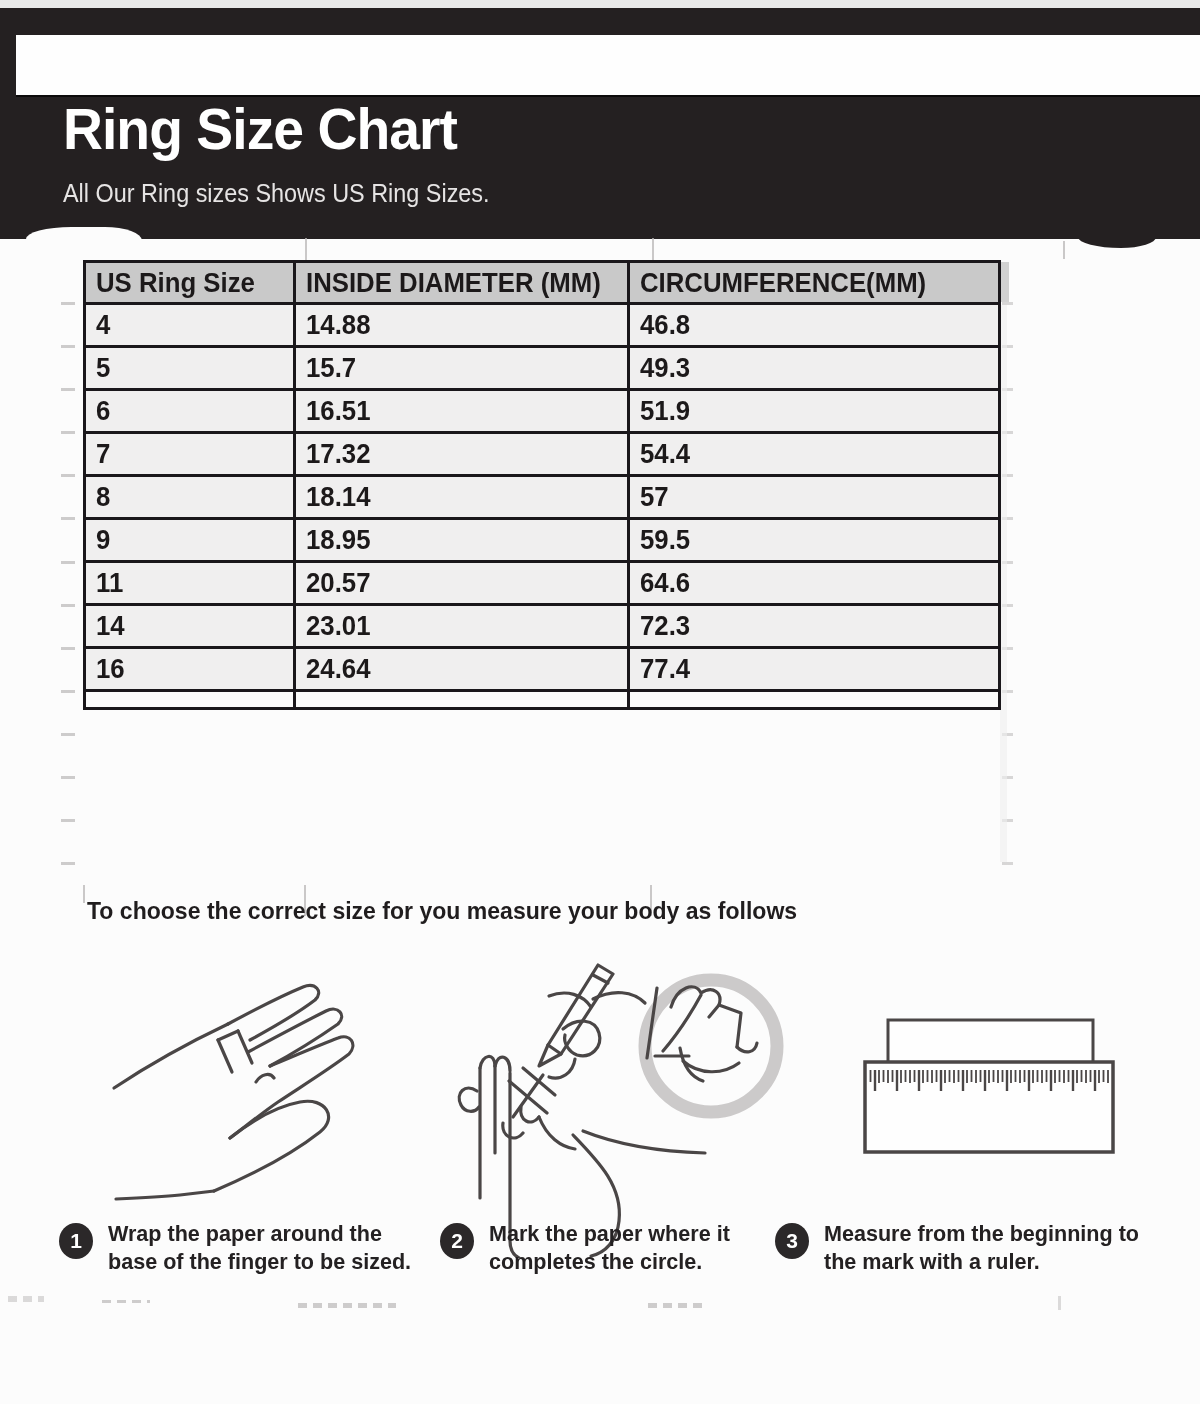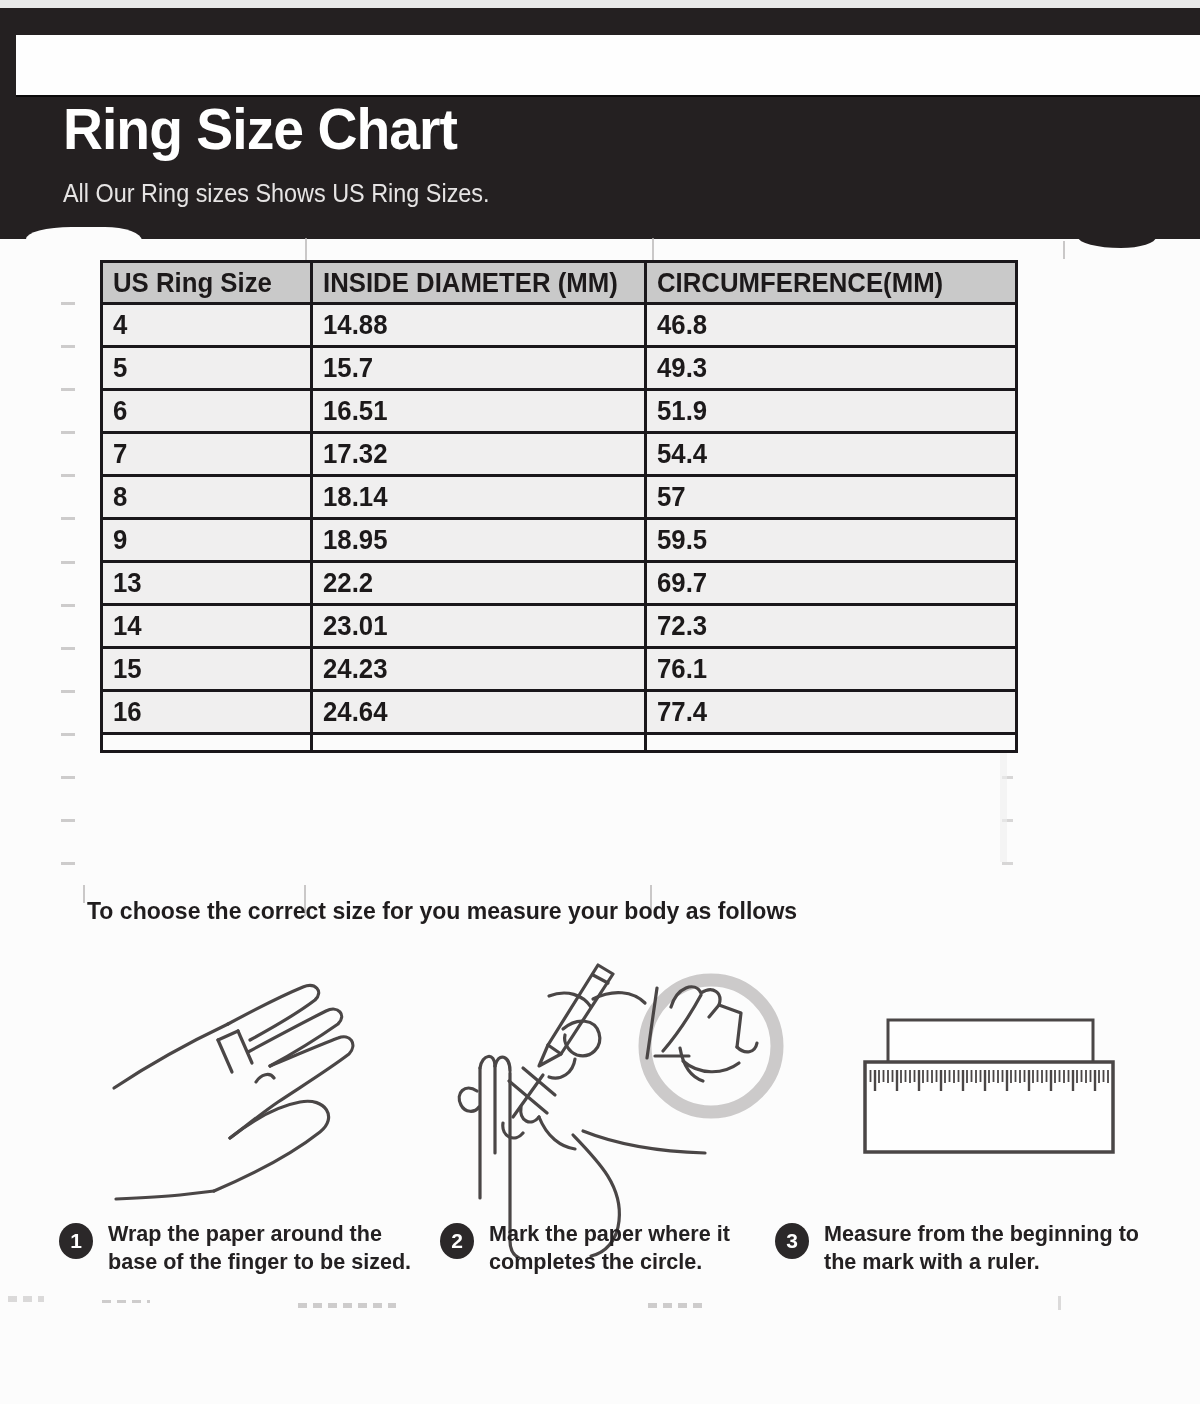--- a/index.html
+++ b/index.html
@@ -18,21 +18,21 @@
   }
   .page-subtitle{
     position:absolute;top:170px;left:63px;margin:0;color:#e6e4e4;
     font-size:26px;font-weight:400;white-space:nowrap;
     transform:scaleX(.9);transform-origin:left center;
   }
   .tear-left{position:absolute;top:219px;left:26px;width:116px;height:24px;background:#fcfcfc;border-radius:55% 45% 50% 50%/70% 80% 60% 55%;}
   .tear-right{position:absolute;top:228px;left:1078px;width:78px;height:12px;background:#242021;border-radius:0 0 45% 55%/0 0 90% 90%;}
   
   .size-table{
-    position:absolute;top:252px;left:100px;border-collapse:collapse;table-layout:fixed;width:915px;
+    position:absolute;top:252px;left:83px;border-collapse:collapse;table-layout:fixed;width:915px;
   }
   .size-table th,.size-table td{
     border:3px solid #1a171b;padding:0 0 0 10px;text-align:left;overflow:hidden;
   }
   .size-table th{background:#c9c9c9;height:39px;font-size:28px;font-weight:700;}
   .size-table td{background:#f0efef;height:40px;font-size:28px;font-weight:700;}
   .size-table td.empty-cell{background:#fbfbfb;height:15px;}
   .cond{display:inline-block;transform:scaleX(.92);transform-origin:left center;white-space:nowrap;}
   
   .art{position:absolute;background:#b9b7b7;opacity:.75;}
@@ -131,33 +131,28 @@
           <td><span class="cond">8</span></td>
           <td><span class="cond">18.14</span></td>
           <td><span class="cond">57</span></td>
         </tr>
       <tr>
           <td><span class="cond">9</span></td>
           <td><span class="cond">18.95</span></td>
           <td><span class="cond">59.5</span></td>
         </tr>
       <tr>
-          <td><span class="cond">13</span></td>
-          <td><span class="cond">22.2</span></td>
-          <td><span class="cond">69.7</span></td>
+          <td><span class="cond">11</span></td>
+          <td><span class="cond">20.57</span></td>
+          <td><span class="cond">64.6</span></td>
         </tr>
       <tr>
           <td><span class="cond">14</span></td>
           <td><span class="cond">23.01</span></td>
           <td><span class="cond">72.3</span></td>
-        </tr>
-      <tr>
-          <td><span class="cond">15</span></td>
-          <td><span class="cond">24.23</span></td>
-          <td><span class="cond">76.1</span></td>
         </tr>
       <tr>
           <td><span class="cond">16</span></td>
           <td><span class="cond">24.64</span></td>
           <td><span class="cond">77.4</span></td>
         </tr>
       <tr>
           <td class="empty-cell"></td>
           <td class="empty-cell"></td>
           <td class="empty-cell"></td>

